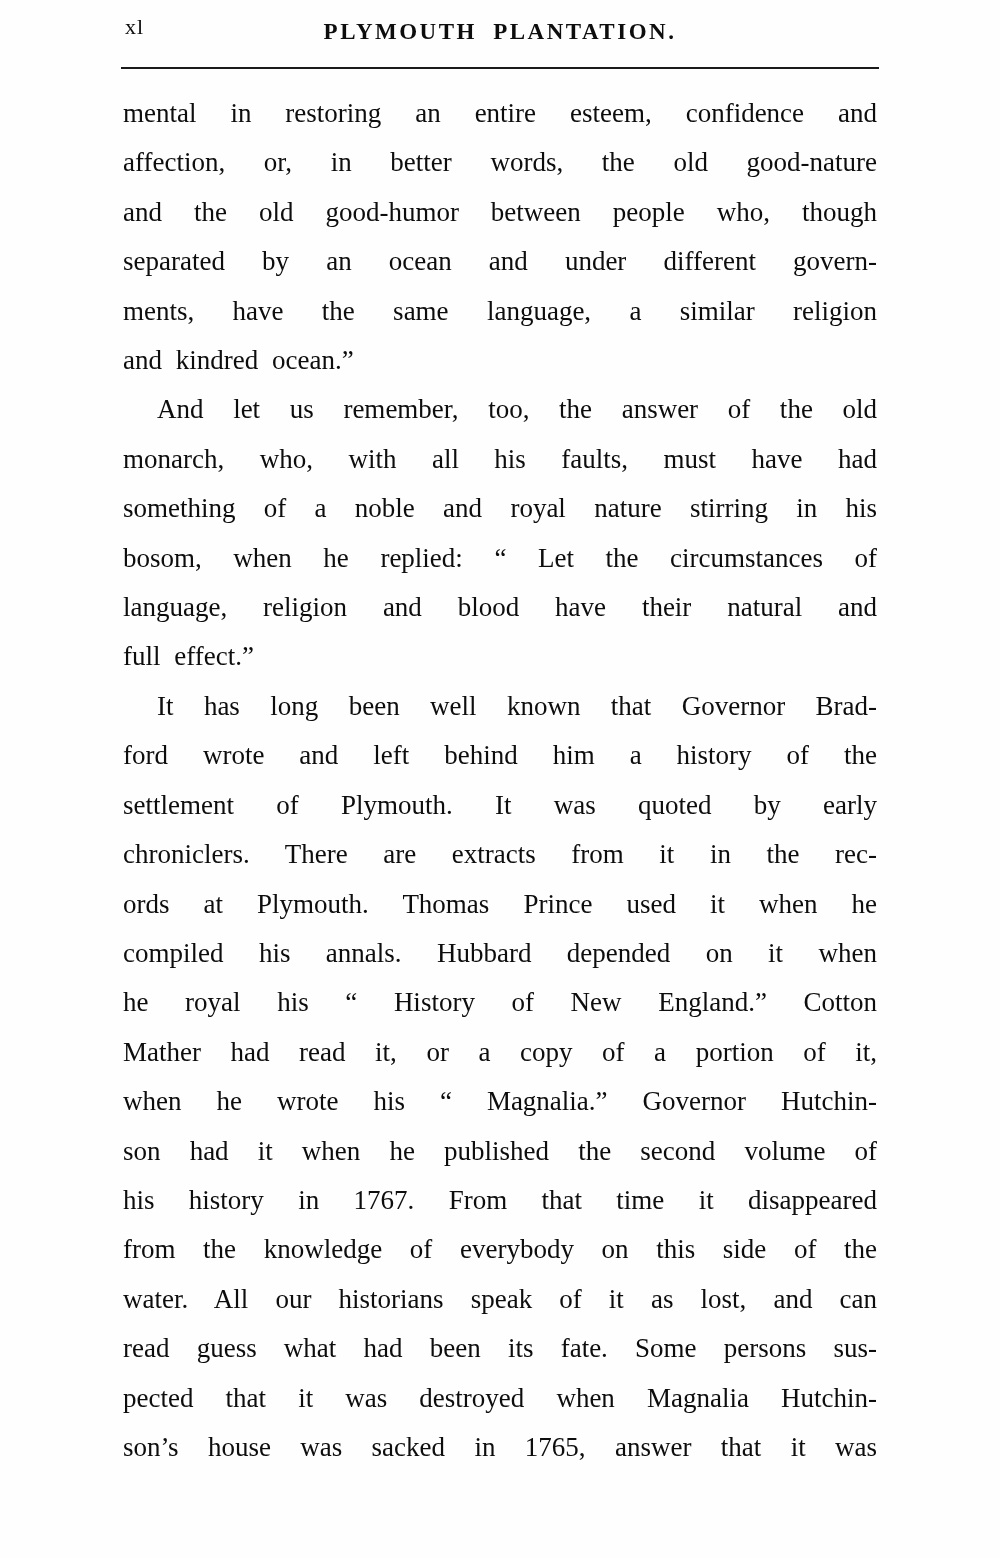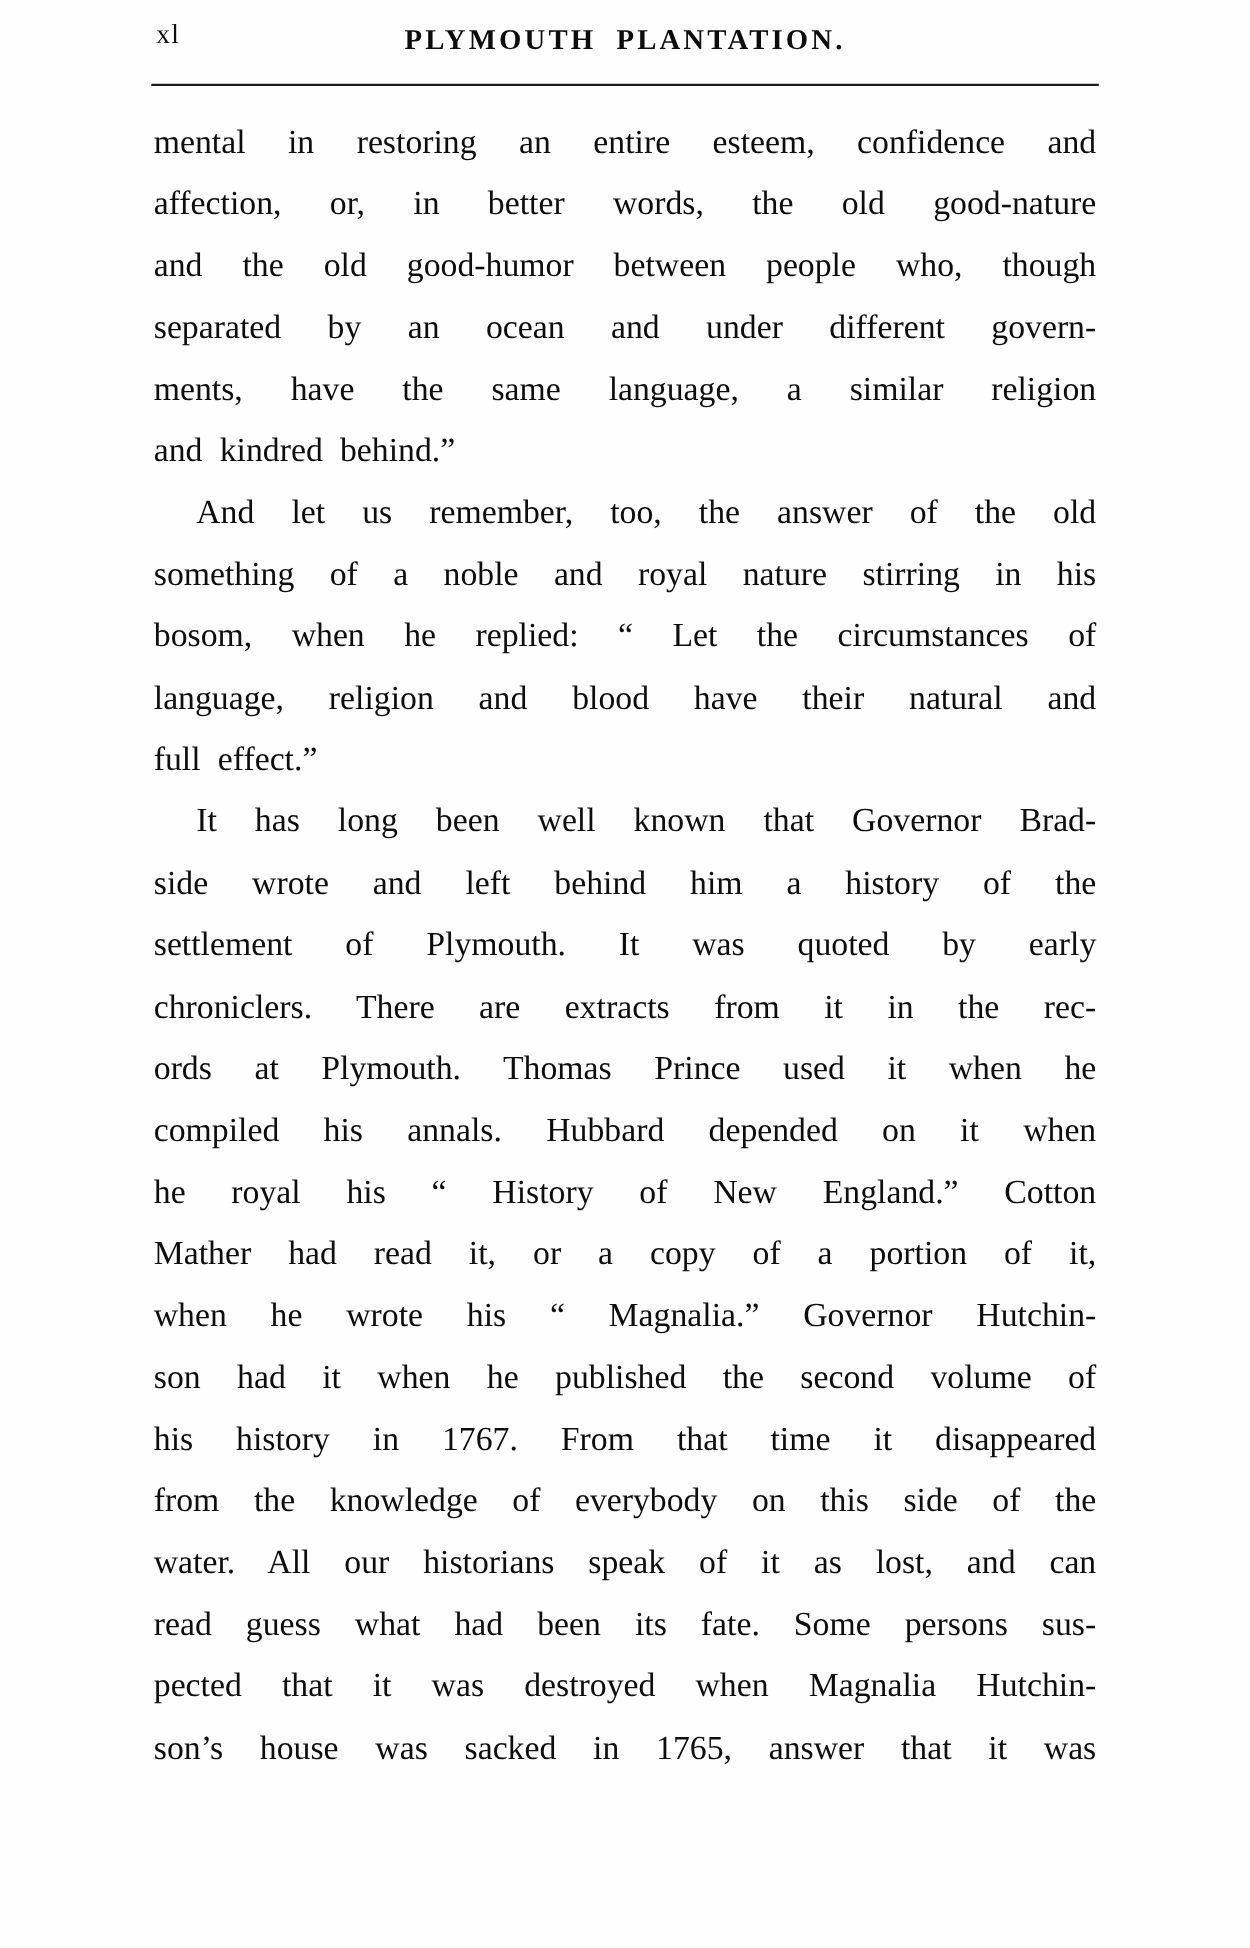--- a/index.html
+++ b/index.html
@@ -89,34 +89,35 @@
   <div class="header-rule"></div>
 
   <div class="page-body">
 
     <div class="paragraph">
       <div class="line just">mental in restoring an entire esteem, confidence and</div>
       <div class="line just">affection, or, in better words, the old good-nature</div>
       <div class="line just">and the old good-humor between people who, though</div>
       <div class="line just">separated by an ocean and under different govern-</div>
       <div class="line just">ments, have the same language, a similar religion</div>
-      <div class="line end">and kindred behind.”</div>
+      <div class="line end">and kindred ocean.”</div>
     </div>
 
     <div class="paragraph">
       <div class="line just first-indent">And let us remember, too, the answer of the old</div>
+      <div class="line just">monarch, who, with all his faults, must have had</div>
       <div class="line just">something of a noble and royal nature stirring in his</div>
       <div class="line just">bosom, when he replied: “ Let the circumstances of</div>
       <div class="line just">language, religion and blood have their natural and</div>
       <div class="line end">full effect.”</div>
     </div>
 
     <div class="paragraph">
       <div class="line just first-indent">It has long been well known that Governor Brad-</div>
-      <div class="line just">side wrote and left behind him a history of the</div>
+      <div class="line just">ford wrote and left behind him a history of the</div>
       <div class="line just">settlement of Plymouth. It was quoted by early</div>
       <div class="line just">chroniclers. There are extracts from it in the rec-</div>
       <div class="line just">ords at Plymouth. Thomas Prince used it when he</div>
       <div class="line just">compiled his annals. Hubbard depended on it when</div>
       <div class="line just">he royal his “ History of New England.” Cotton</div>
       <div class="line just">Mather had read it, or a copy of a portion of it,</div>
       <div class="line just">when he wrote his “ Magnalia.” Governor Hutchin-</div>
       <div class="line just">son had it when he published the second volume of</div>
       <div class="line just">his history in 1767. From that time it disappeared</div>
       <div class="line just">from the knowledge of everybody on this side of the</div>

